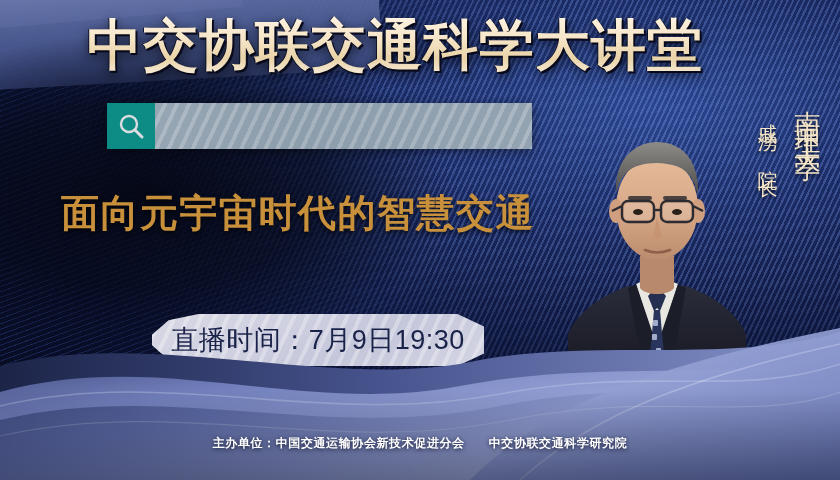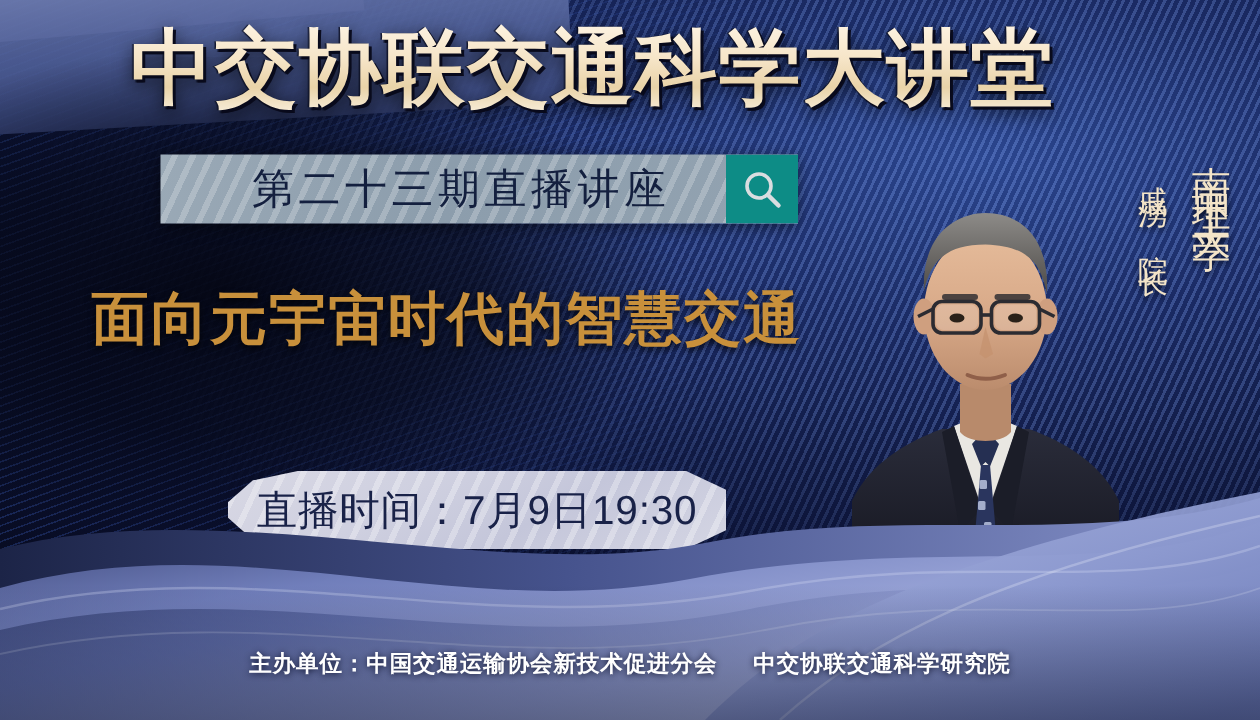--- a/index.html
+++ b/index.html
@@ -162,21 +162,21 @@
     font-weight:500;
     text-shadow:0 2px 4px rgba(0,0,0,.7);
   }
   .v-univ{ right:14px; top:90px; font-size:26px; letter-spacing:9px; }
   .v-name{ right:58px; top:108px; font-size:20px; letter-spacing:8px; }
 
   
   .footer{
     position:absolute;left:0;bottom:28px;width:100%;
     text-align:center;color:#ffffff;
-    font-size:15px;font-weight:bold;letter-spacing:.6px;
+    font-size:12px;font-weight:bold;letter-spacing:.6px;
     text-shadow:0 1px 4px rgba(10,14,40,.9);
   }
   .footer .gap{display:inline-block;width:24px;}
 </style>
 </head>
 <body>
 
 <div id="poster">
 
   <div class="bg-base"></div>
@@ -255,21 +255,20 @@
         <path d="M79 154 Q91 159 104 154" stroke="#8f5f49" stroke-width="2.6" fill="none" stroke-linecap="round"></path>
 
         <ellipse cx="91" cy="112" rx="41" ry="52" fill="url(#skinG)" opacity="0"></ellipse>
       </g>
     </svg>
   </div>
 
   <div class="main-title">中交协联交通科学大讲堂</div>
 
   <div class="sub-bar">
-    <div class="sub-bar-text">第二十三期直播讲座</div>
     <div class="sub-bar-icon">
       <svg width="28" height="28" viewBox="0 0 28 28" aria-hidden="true">
         <circle cx="12" cy="12" r="8" fill="none" stroke="#d9dde0" stroke-width="2.4"></circle>
         <line x1="18" y1="18" x2="25" y2="25" stroke="#d9dde0" stroke-width="3" stroke-linecap="round"></line>
       </svg>
     </div>
   </div>
 
   <div class="lecture-title">
     <span>面向元宇宙时代的智慧交通</span>

